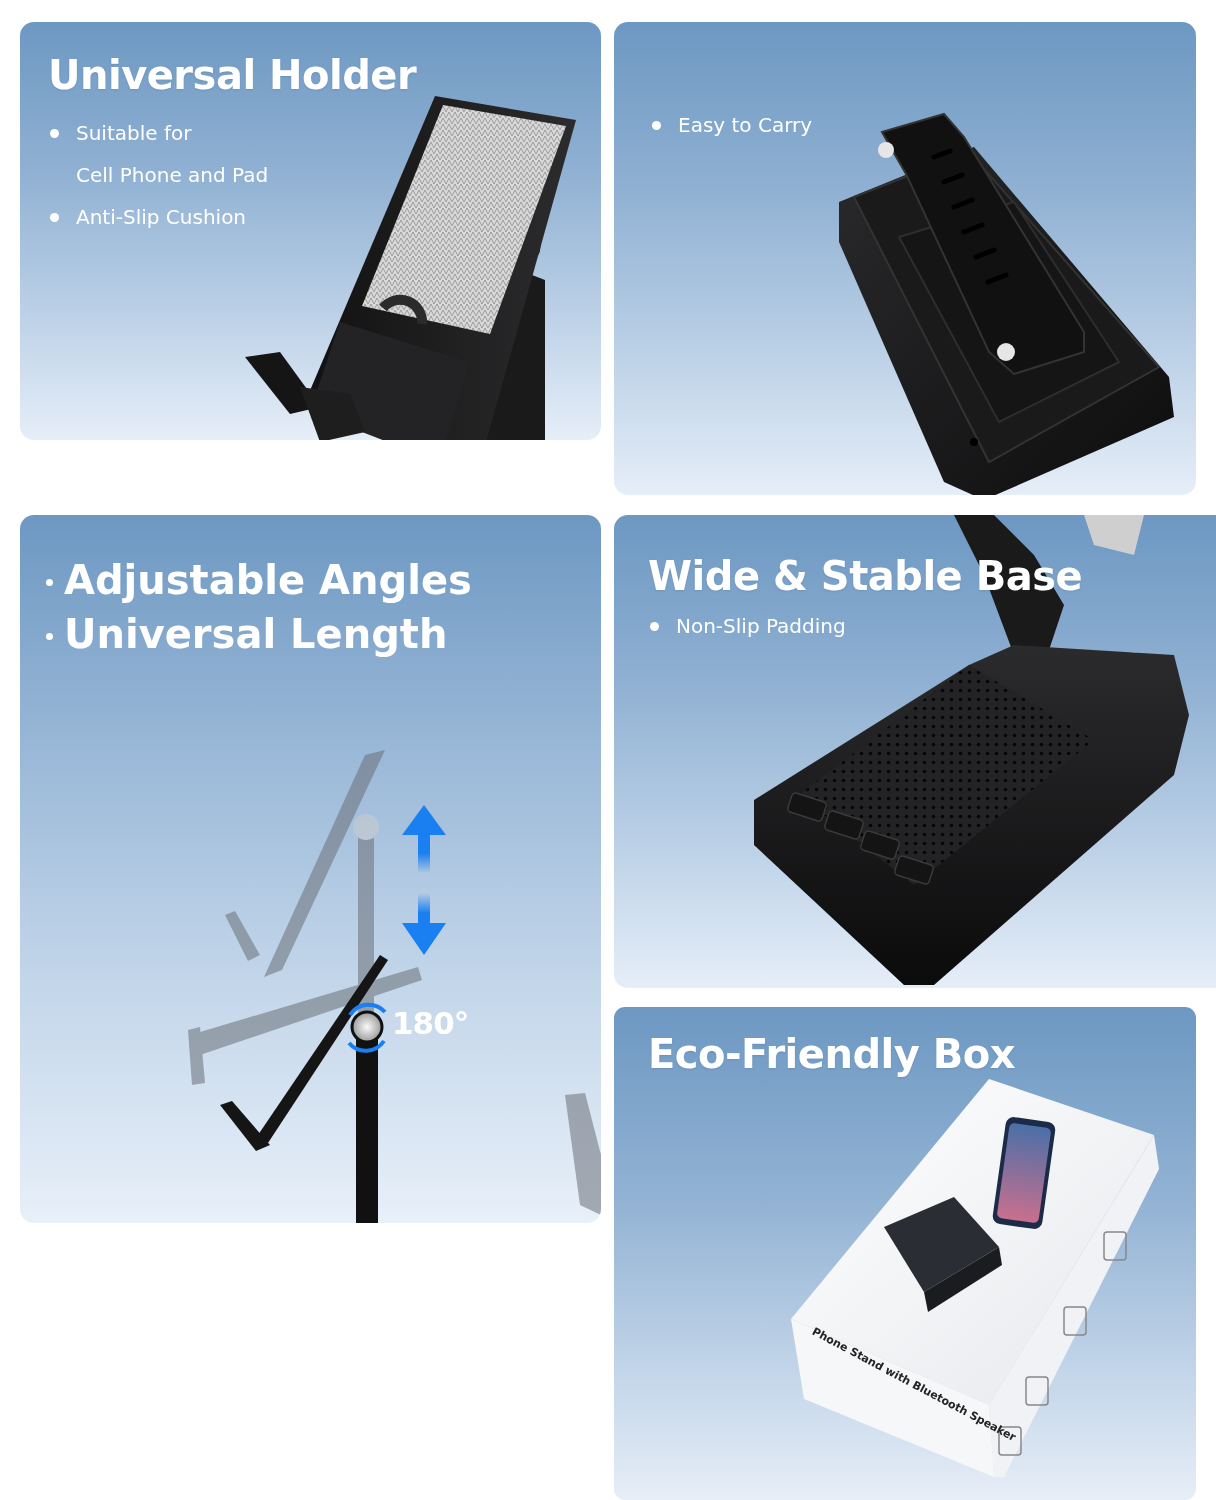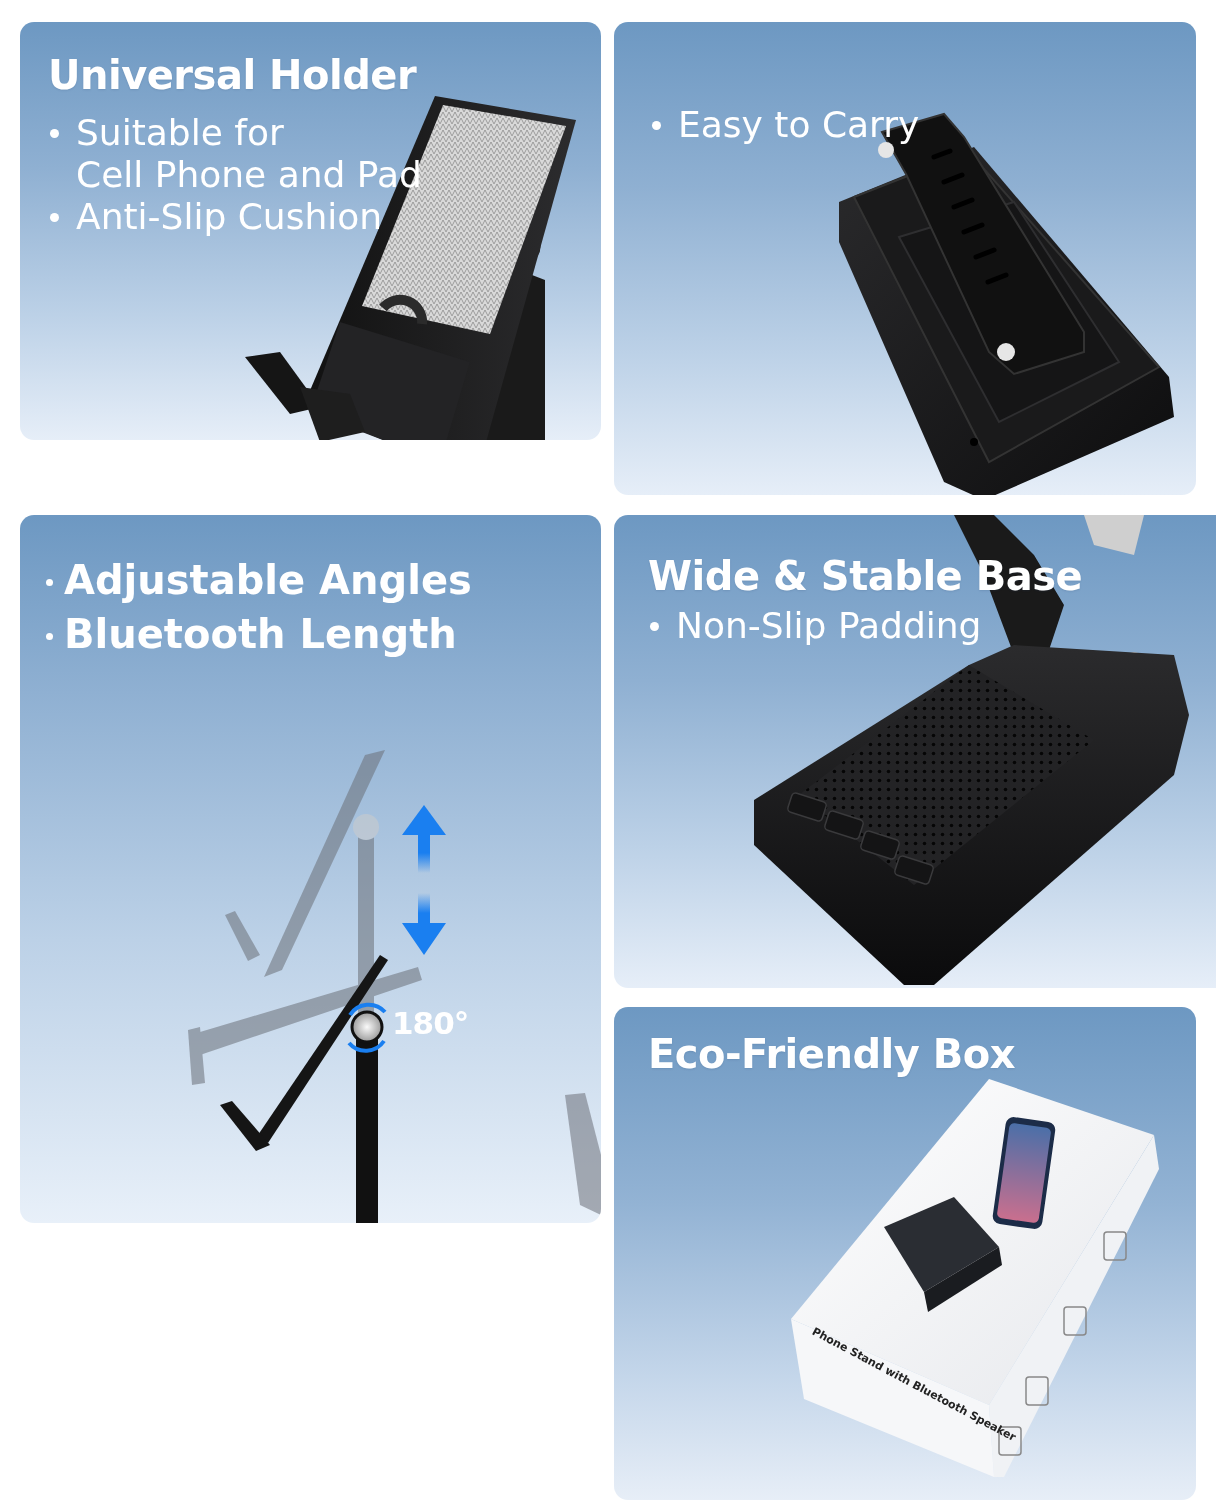--- a/index.html
+++ b/index.html
@@ -11,37 +11,37 @@
     border-radius: 14px;
     overflow: hidden;
     background: linear-gradient(180deg, #6d98c2 0%, #8fb0d2 35%, #bcd1e7 70%, #e6eef8 100%);
   }
   #p1 { left: 20px; top: 22px; width: 581px; height: 418px; }
   #p2 { left: 614px; top: 22px; width: 582px; height: 473px; }
   #p3 { left: 20px; top: 515px; width: 581px; height: 708px;
         background: linear-gradient(180deg, #6d98c2 0%, #8fb0d2 25%, #bcd1e7 60%, #e8f0f9 100%); }
   #p4 { left: 614px; top: 515px; width: 620px; height: 473px; }
   #p5 { left: 614px; top: 1007px; width: 582px; height: 493px;
-        background: linear-gradient(180deg, #6d98c2 0%, #93b3d4 40%, #c4d6ea 75%, #e7eef7 100%); }
+        background: linear-gradient(180deg, #6d98c2 0%, #93b3d4 40%, #c4d6ea 75%, #e7eef7 100%); border-radius: 11px; }
 
   .title {
     position: absolute;
     color: #ffffff;
     font-weight: bold;
     font-size: 40px;
     letter-spacing: -0.5px;
     white-space: nowrap;
     text-shadow: 0 1px 2px rgba(40,70,110,0.15);
     z-index: 3;
   }
   .bullets { position: absolute; list-style: none; z-index: 3; }
   .bullets li {
     position: relative;
     color: #ffffff;
-    font-size: 36px;
+    font-size: 20px;
     line-height: 42px;
     padding-left: 28px;
     white-space: nowrap;
   }
   .bullets li .dot {
     position: absolute; left: 2px; top: 17px;
     width: 9px; height: 9px; border-radius: 50%; background: #ffffff;
   }
   .bullets li .cont { display: block; }
 
@@ -140,21 +140,21 @@
 </section>
 
 <section id="p3" class="panel">
   <ul class="big-bullets">
     <li>
       <span class="dot"></span>
       <span>Adjustable Angles</span>
     </li>
     <li>
       <span class="dot"></span>
-      <span>Bluetooth Length</span>
+      <span>Universal Length</span>
     </li>
   </ul>
 
   <svg width="581" height="966" viewBox="0 0 581 966" style="left:0;top:0;">
     <defs>
       <linearGradient id="up" x1="0" y1="1" x2="0" y2="0">
           <stop offset="0" stop-color="#1a7ff0" stop-opacity="0"></stop>
           <stop offset="0.5" stop-color="#1a7ff0"></stop>
         </linearGradient>
       <linearGradient id="dn" x1="0" y1="0" x2="0" y2="1">

